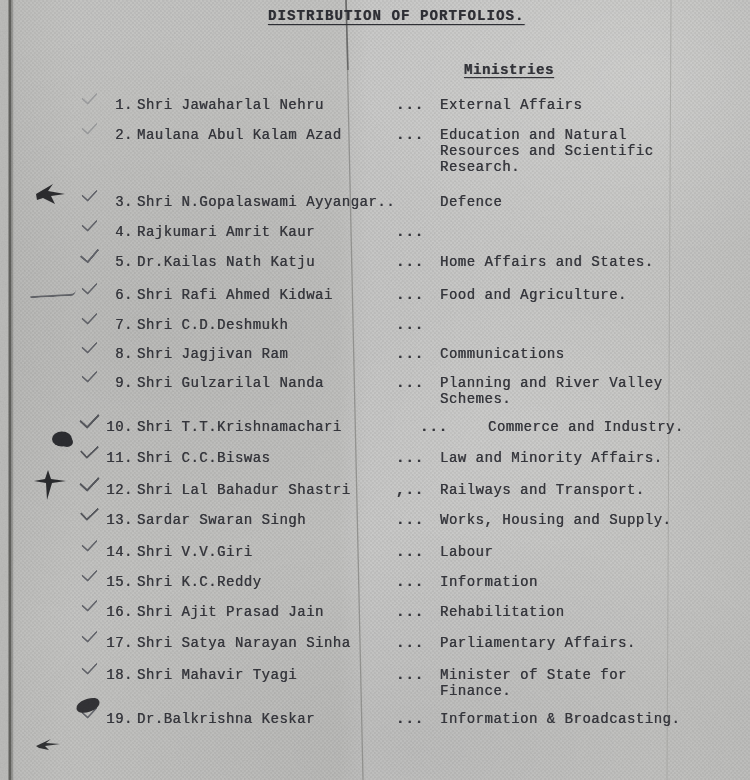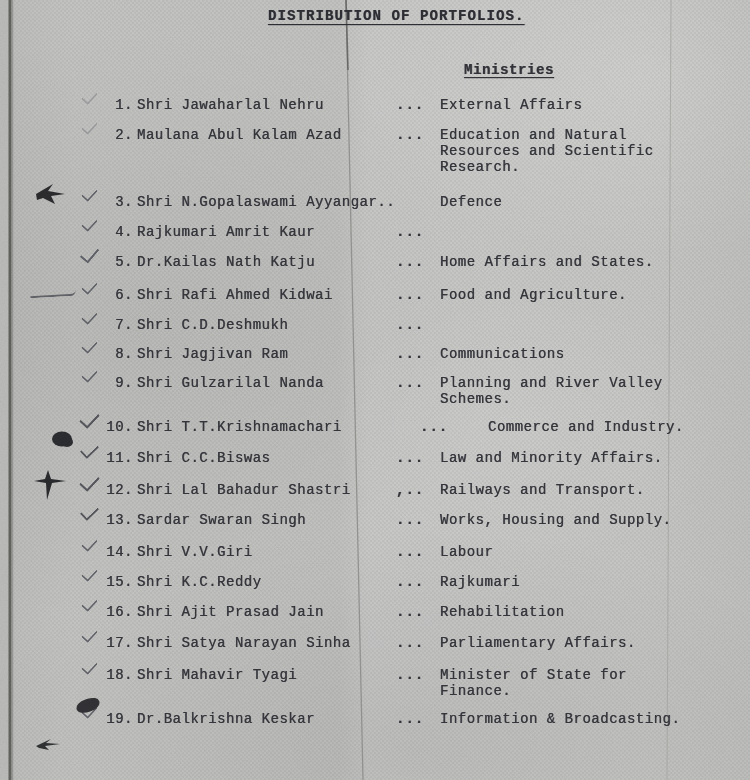--- a/index.html
+++ b/index.html
@@ -289,21 +289,21 @@
     <span class="mark mark-check">
 
       <i class="check"></i>
 
     </span>
     <span class="cell-name">
       <span class="num">15.</span>
       <span class="name">Shri K.C.Reddy</span>
     </span>
     <span class="cell-dots">...</span>
-    <span class="cell-ministry">Rajkumari</span>
+    <span class="cell-ministry">Information</span>
   </div>
       <div class="row">
     <span class="mark mark-check">
 
       <i class="check"></i>
 
     </span>
     <span class="cell-name">
       <span class="num">16.</span>
       <span class="name">Shri Ajit Prasad Jain</span>

